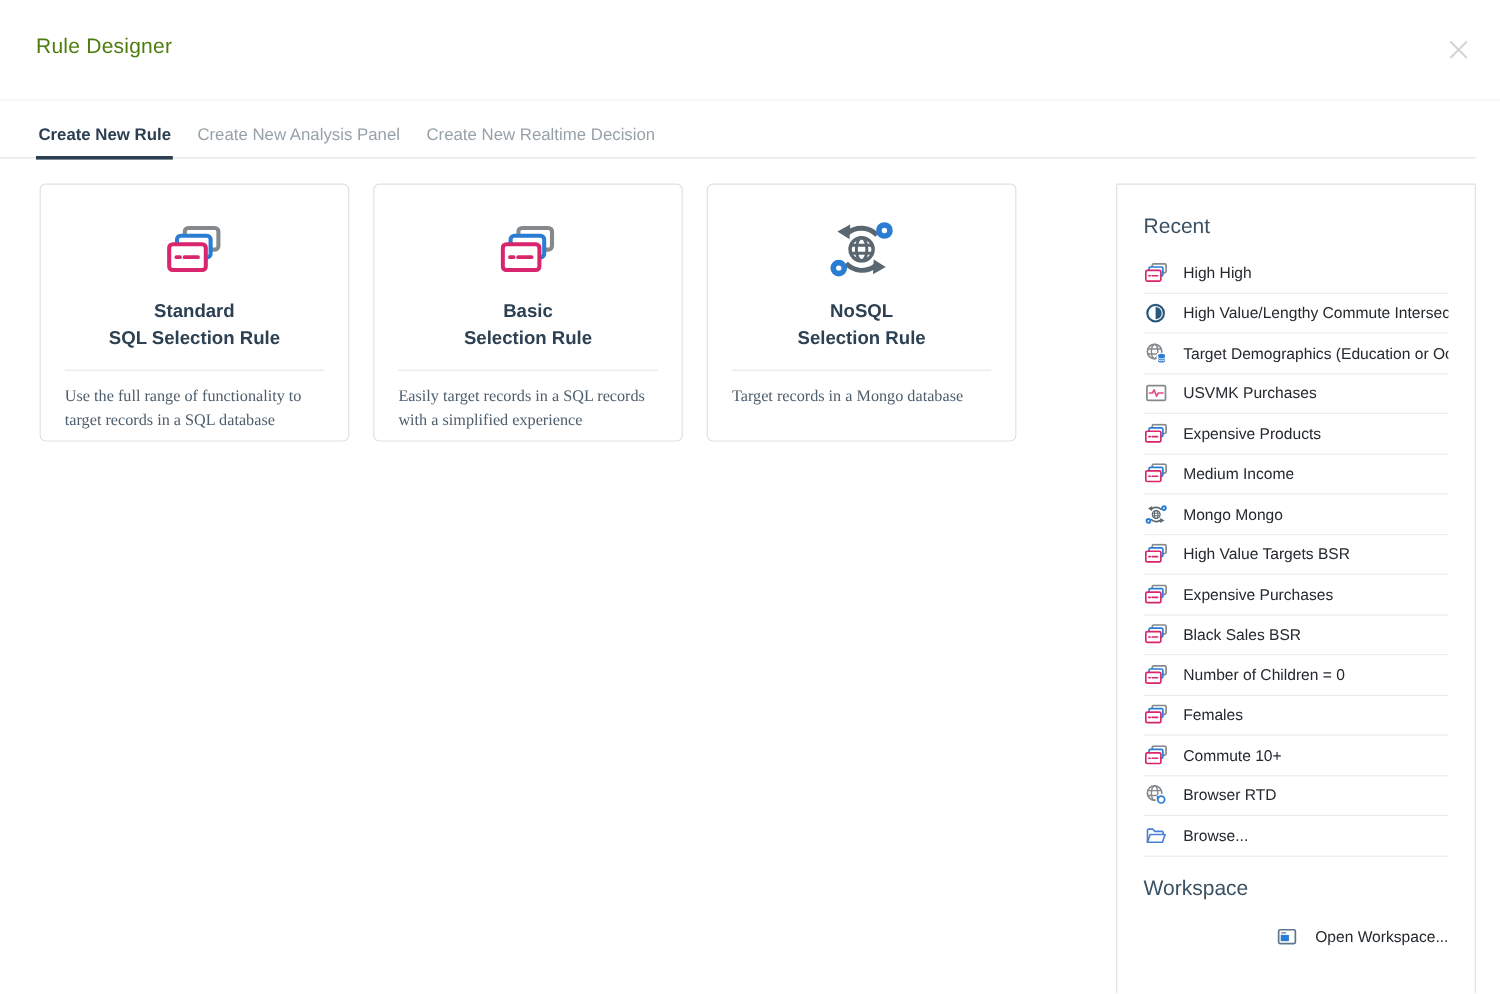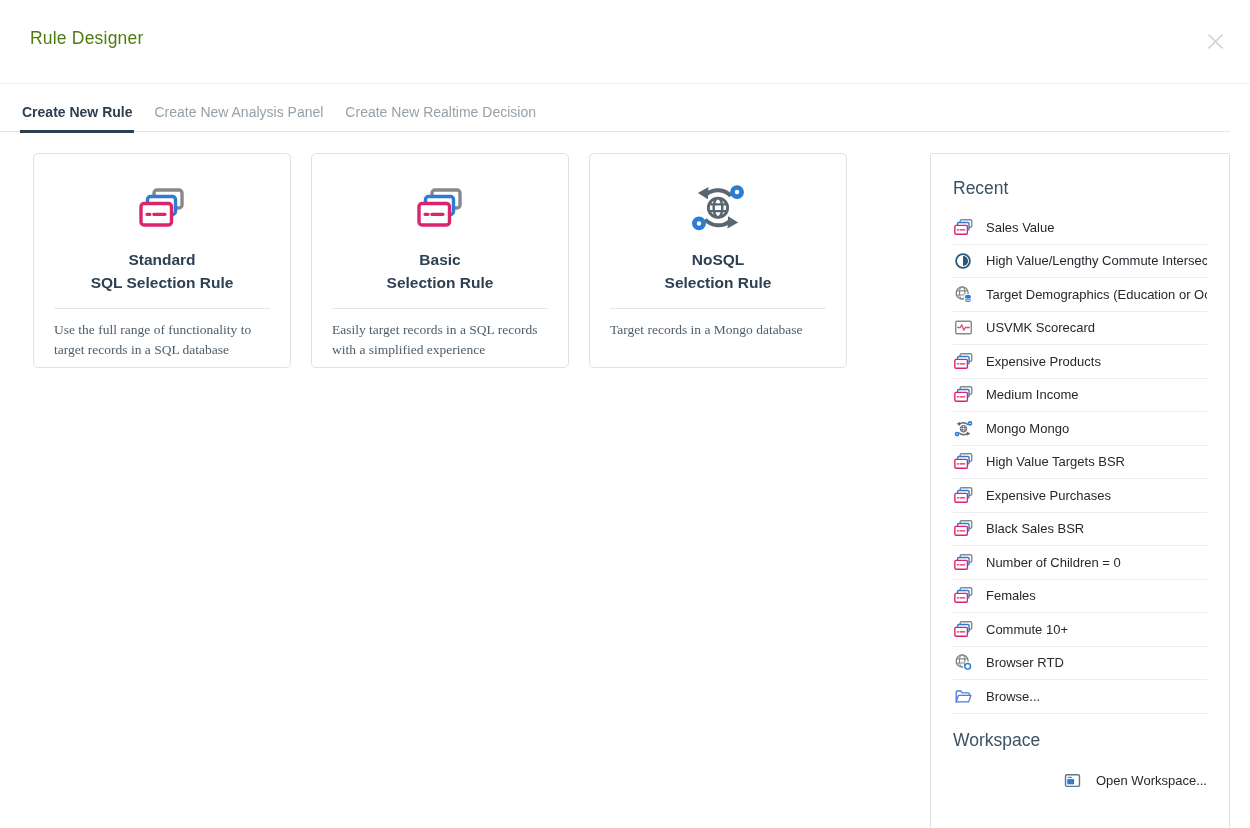--- a/index.html
+++ b/index.html
@@ -5,21 +5,21 @@
   html,body{margin:0;padding:0;background:#fff;}
   body{font-family:"Liberation Sans","DejaVu Sans",sans-serif;-webkit-font-smoothing:antialiased;}
   .screen{position:relative;width:1250px;height:828px;background:#fff;overflow:hidden;}
 
   .title{position:absolute;left:30px;top:28px;font-size:17.5px;color:#4d7c0f;letter-spacing:.2px;}
   .close{position:absolute;right:26px;top:33px;cursor:pointer;line-height:0;}
 
   .hdr-div{position:absolute;left:0;top:83px;width:1250px;border-top:1px solid #f0f0f1;}
 
   .tabbar{position:absolute;left:0;top:99px;width:1230px;border-bottom:1px solid #e4e4e6;
-          padding-left:20px;box-sizing:border-box;display:flex;gap:18px;}
+          padding-left:30px;box-sizing:border-box;display:flex;gap:18px;}
   .tab{font-size:14px;color:#97a1a8;padding:5px 2px 10px;border-bottom:3px solid transparent;
        margin-bottom:-2px;cursor:pointer;white-space:nowrap;}
   .tab.active{color:#2c3f51;font-weight:700;border-bottom-color:#2c3f51;}
 
   .cards{position:absolute;left:33px;top:153px;display:flex;gap:20px;border-radius:19px;}
   .card{width:258px;height:215px;border:1px solid #e1e1e3;border-radius:5px;background:#fff;
         box-sizing:border-box;cursor:pointer;}
   .cicon{height:56px;margin-top:26px;display:flex;align-items:center;justify-content:center;line-height:0;}
   .ctitle{margin-top:12px;text-align:center;font-size:15.5px;font-weight:700;color:#2d4153;line-height:1.5;}
   .cdiv{margin:13px 20px 0;border-top:1px solid #e6e6e8;}
@@ -118,21 +118,21 @@
     <div id="recent-list">
         <div class="row">
           <span class="ric">
             <svg xmlns="http://www.w3.org/2000/svg" viewBox="0 0 46 41" width="19" height="16.9">
               <rect x="15" y="2" width="28" height="18" rx="3" fill="#fff" stroke="#85898c" stroke-width="3.4"></rect>
               <rect x="8.5" y="8.5" width="28" height="18" rx="3" fill="#fff" stroke="#2b7cd3" stroke-width="3.4"></rect>
               <rect x="2" y="15.5" width="30.5" height="21.5" rx="3" fill="#fff" stroke="#d9256d" stroke-width="3.4"></rect>
               <path d="M8 26.3 h3 M14.8 26.3 h11.2" stroke="#d9256d" stroke-width="3.2" stroke-linecap="round" fill="none"></path>
             </svg>
           </span>
-          <span class="rlabel">Sales Value</span>
+          <span class="rlabel">High High</span>
         </div>
         <div class="row">
           <span class="ric">
             <svg xmlns="http://www.w3.org/2000/svg" viewBox="0 0 24 24" width="18" height="18">
               <circle cx="12" cy="12" r="9.2" fill="none" stroke="#27597d" stroke-width="2.4"></circle>
               <path d="M12 5.2 a6.8 6.8 0 0 1 0 13.6 Z" fill="#27597d"></path>
             </svg>
           </span>
           <span class="rlabel">High Value/Lengthy Commute Intersect</span>
         </div>
@@ -150,21 +150,21 @@
           </span>
           <span class="rlabel">Target Demographics (Education or Oc...</span>
         </div>
         <div class="row">
           <span class="ric">
             <svg xmlns="http://www.w3.org/2000/svg" viewBox="0 0 24 24" width="19" height="19">
               <rect x="2.2" y="4.2" width="19.6" height="15.6" rx="1.6" fill="#fff" stroke="#85898c" stroke-width="1.8"></rect>
               <path d="M4.8 12 h3.2 l1.8-3.4 2.6 6.8 1.8-3.4 h5" stroke="#e14b82" stroke-width="1.7" fill="none" stroke-linejoin="round" stroke-linecap="round"></path>
             </svg>
           </span>
-          <span class="rlabel">USVMK Scorecard</span>
+          <span class="rlabel">USVMK Purchases</span>
         </div>
         <div class="row">
           <span class="ric">
             <svg xmlns="http://www.w3.org/2000/svg" viewBox="0 0 46 41" width="19" height="16.9">
               <rect x="15" y="2" width="28" height="18" rx="3" fill="#fff" stroke="#85898c" stroke-width="3.4"></rect>
               <rect x="8.5" y="8.5" width="28" height="18" rx="3" fill="#fff" stroke="#2b7cd3" stroke-width="3.4"></rect>
               <rect x="2" y="15.5" width="30.5" height="21.5" rx="3" fill="#fff" stroke="#d9256d" stroke-width="3.4"></rect>
               <path d="M8 26.3 h3 M14.8 26.3 h11.2" stroke="#d9256d" stroke-width="3.2" stroke-linecap="round" fill="none"></path>
             </svg>
           </span>

